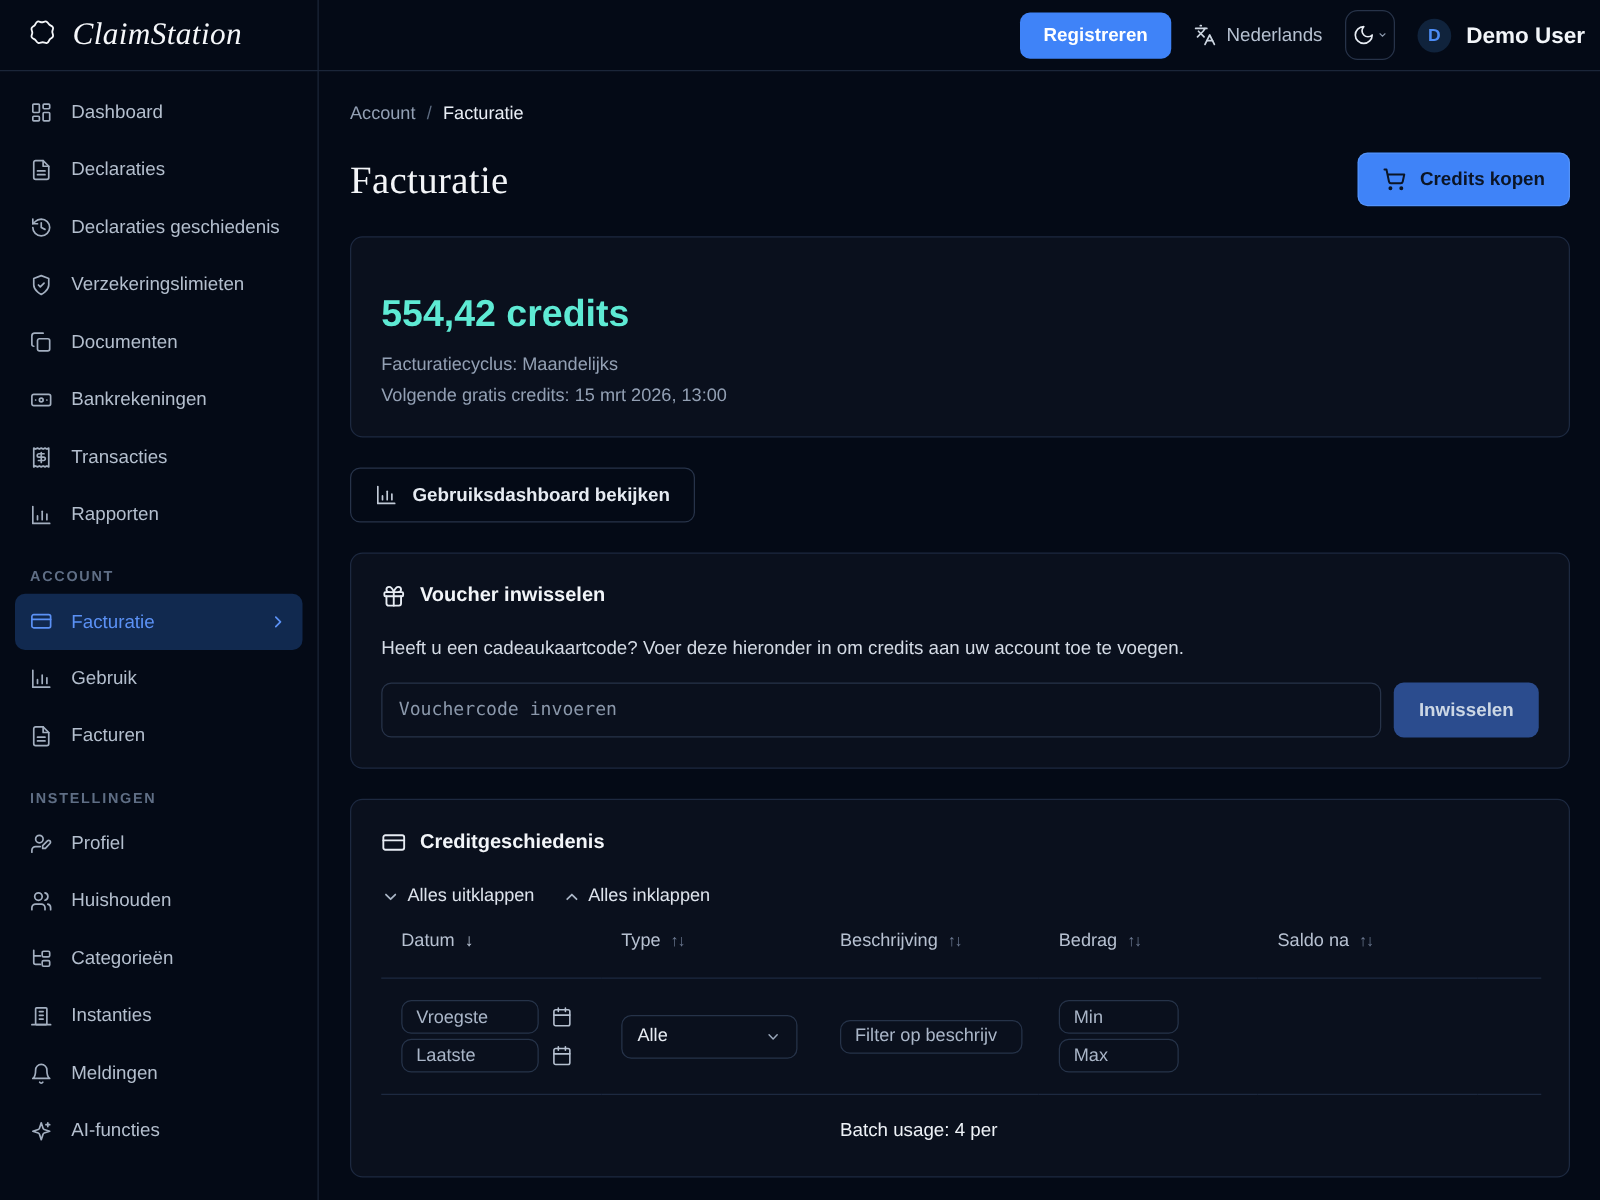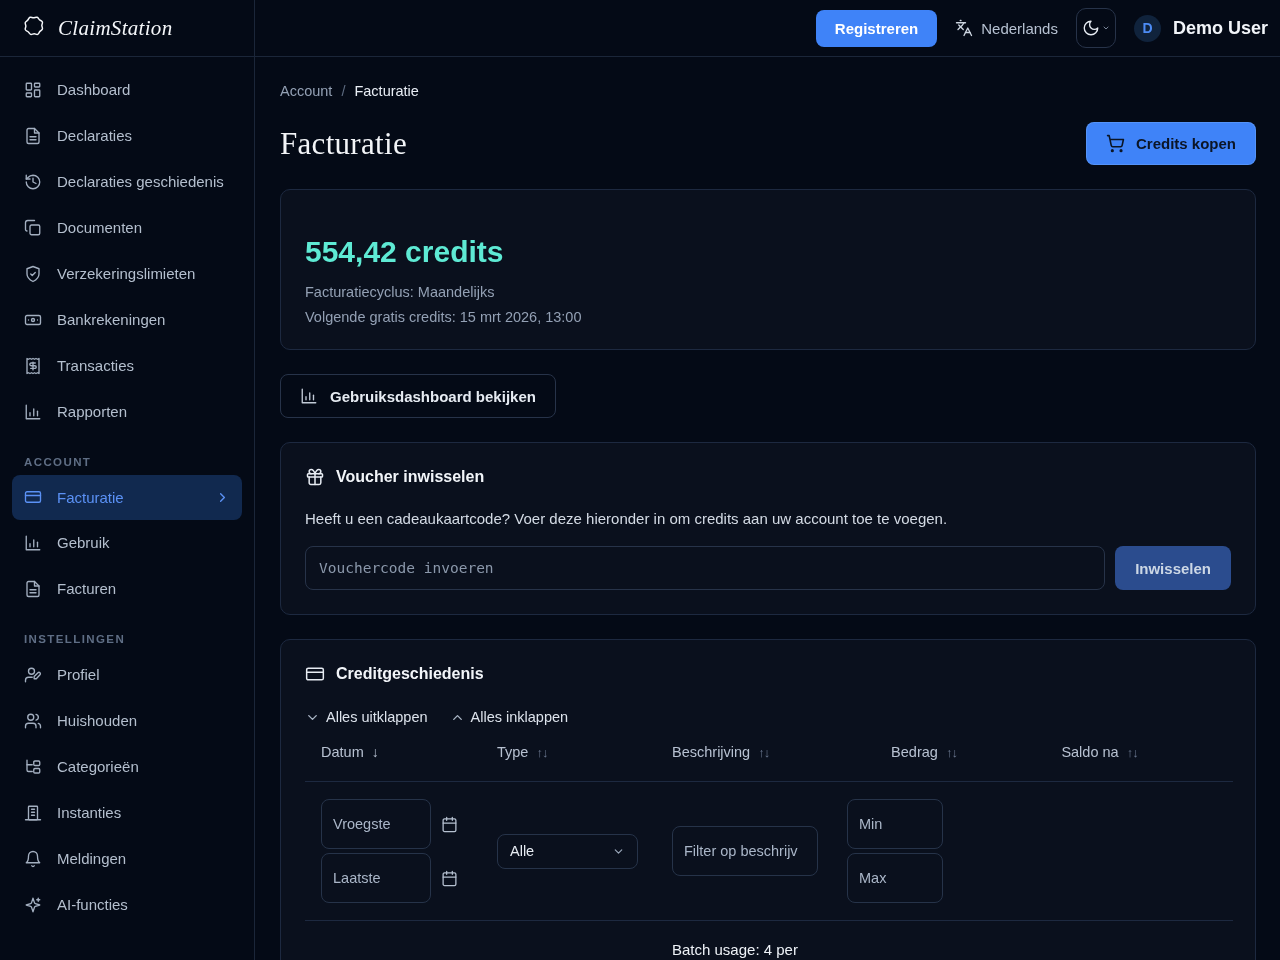--- a/index.html
+++ b/index.html
@@ -14,21 +14,21 @@
   
   .header {
     position:absolute; left:0; top:0; right:0; height:57px;
     border-bottom:1px solid #1b2639;
     display:flex; align-items:center; z-index:2;
   }
   .logo { display:flex; align-items:center; gap:11px; padding-left:20px; width:255px; }
   .logo-mark { color:#f5f7fa; }
   .logo-text {
     font-family:"Liberation Serif", serif; font-style:italic;
-    font-size:21px; color:#f5f7fa; letter-spacing:.3px;
+    font-size:25px; color:#f5f7fa; letter-spacing:.3px;
   }
   .header-right {
     margin-left:auto; display:flex; align-items:center; gap:18px; padding-right:12px;
   }
   .btn-primary {
     background:#3f83f8; color:#ffffff; border:none; border-radius:8px;
     font-family:"Liberation Sans", sans-serif;
     font-size:15px; font-weight:700; padding:10px 19px; cursor:pointer;
   }
   .lang { display:flex; align-items:center; gap:8px; color:#b6c1d1; font-size:15px; cursor:pointer; }
@@ -122,29 +122,29 @@
 
   .expand-row { display:flex; align-items:center; gap:22px; margin-top:25px; }
   .expand-link { display:flex; align-items:center; gap:6px; font-size:14.5px; color:#dde3ec; cursor:pointer; }
   .expand-link .ic { color:#aab6c6; }
 
   table.history { width:100%; border-collapse:collapse; table-layout:fixed; margin-top:13px; }
   th {
     text-align:left; font-size:14.5px; font-weight:500; color:#b7c1d1;
     padding:6px 4px 21px 16px; white-space:nowrap;
   }
-  th.num { text-align:center; padding-right:5px; }
+  th.num { text-align:left; padding-right:5px; }
   .sort { margin-left:8px; font-size:13px; color:#6b7890; letter-spacing:-1px; }
   .sort.active { color:#b8c2d2; font-size:14px; letter-spacing:0; }
   tr.filters td {
     border-top:1px solid #1d2940; border-bottom:1px solid #1d2940;
     padding:17px 4px 17px 16px; vertical-align:middle;
   }
   .f-input {
-    background:transparent; border:1px solid #263349; border-radius:8px; height:50px;
+    background:transparent; border:1px solid #263349; border-radius:8px; height:27px;
     padding:0 11px; color:#e7ecf3; font-family:"Liberation Sans", sans-serif; font-size:14.5px;
   }
   .f-input::placeholder { color:#aab6c8; }
   .date-stack { display:flex; flex-direction:column; gap:4px; }
   .date-line { display:flex; align-items:center; }
   .date-line .f-input { width:110px; }
   .cal-btn { background:none; border:none; padding:0; margin-left:10px; color:#b6c1d1; cursor:pointer; }
   .select {
     width:141px; height:35px; border:1px solid #263349; border-radius:8px;
     display:flex; align-items:center; justify-content:space-between; padding:0 12px;
@@ -232,34 +232,34 @@
             <path d="M3 12a9 9 0 1 0 9-9 9.7 9.7 0 0 0-6.7 2.9L3 8"></path>
             <path d="M3 3v5h5"></path>
             <path d="M12 7v5l4 2"></path>
           </svg>
       </span>
       <span>Declaraties geschiedenis</span>
     </div>
     <div class="nav-item">
       <span class="ic">
         <svg width="18" height="18" viewBox="0 0 24 24" fill="none" stroke="currentColor" stroke-width="1.8" stroke-linecap="round" stroke-linejoin="round">
+            <path d="M12 22s8-4 8-10V5l-8-3-8 3v7c0 6 8 10 8 10z"></path>
+            <path d="m9 12 2 2 4-4"></path>
+          </svg>
+      </span>
+      <span>Verzekeringslimieten</span>
+    </div>
+    <div class="nav-item">
+      <span class="ic">
+        <svg width="18" height="18" viewBox="0 0 24 24" fill="none" stroke="currentColor" stroke-width="1.8" stroke-linecap="round" stroke-linejoin="round">
             <rect x="8" y="8" width="13" height="13" rx="2"></rect>
             <path d="M4 16c-1.1 0-2-.9-2-2V5c0-1.7 1.3-3 3-3h9"></path>
           </svg>
       </span>
       <span>Documenten</span>
-    </div>
-    <div class="nav-item">
-      <span class="ic">
-        <svg width="18" height="18" viewBox="0 0 24 24" fill="none" stroke="currentColor" stroke-width="1.8" stroke-linecap="round" stroke-linejoin="round">
-            <path d="M12 22s8-4 8-10V5l-8-3-8 3v7c0 6 8 10 8 10z"></path>
-            <path d="m9 12 2 2 4-4"></path>
-          </svg>
-      </span>
-      <span>Verzekeringslimieten</span>
     </div>
     <div class="nav-item">
       <span class="ic">
         <svg width="18" height="18" viewBox="0 0 24 24" fill="none" stroke="currentColor" stroke-width="1.8" stroke-linecap="round" stroke-linejoin="round">
             <rect x="2" y="6" width="20" height="12" rx="2"></rect>
             <circle cx="12" cy="12" r="2"></circle>
             <path d="M6 12h.01"></path>
             <path d="M18 12h.01"></path>
           </svg>
       </span>

